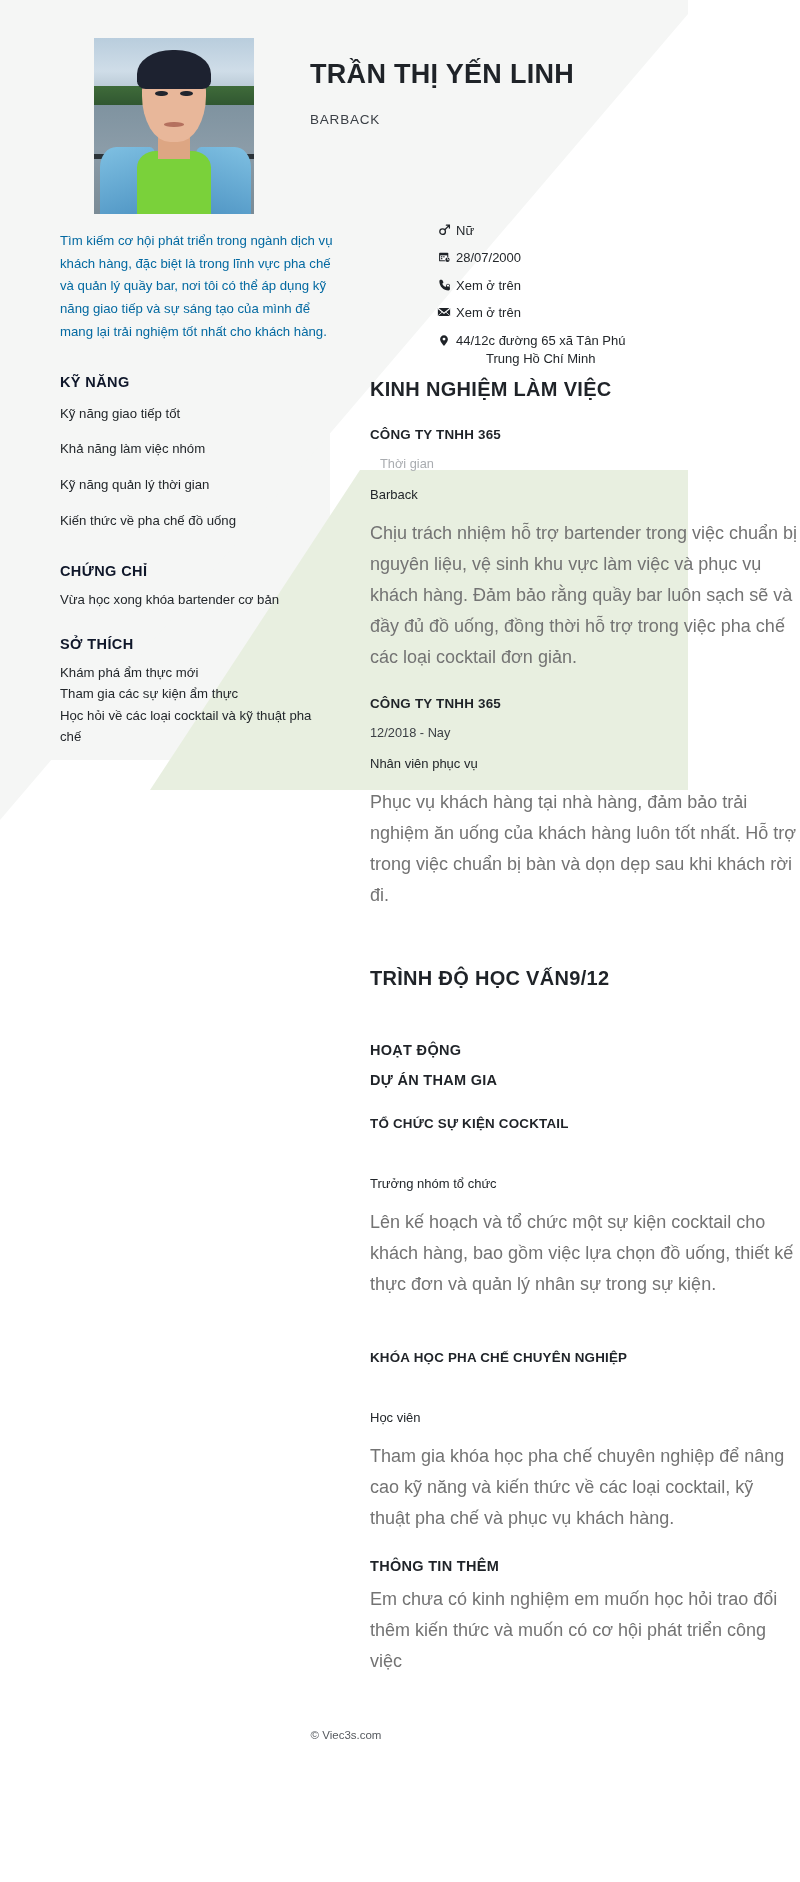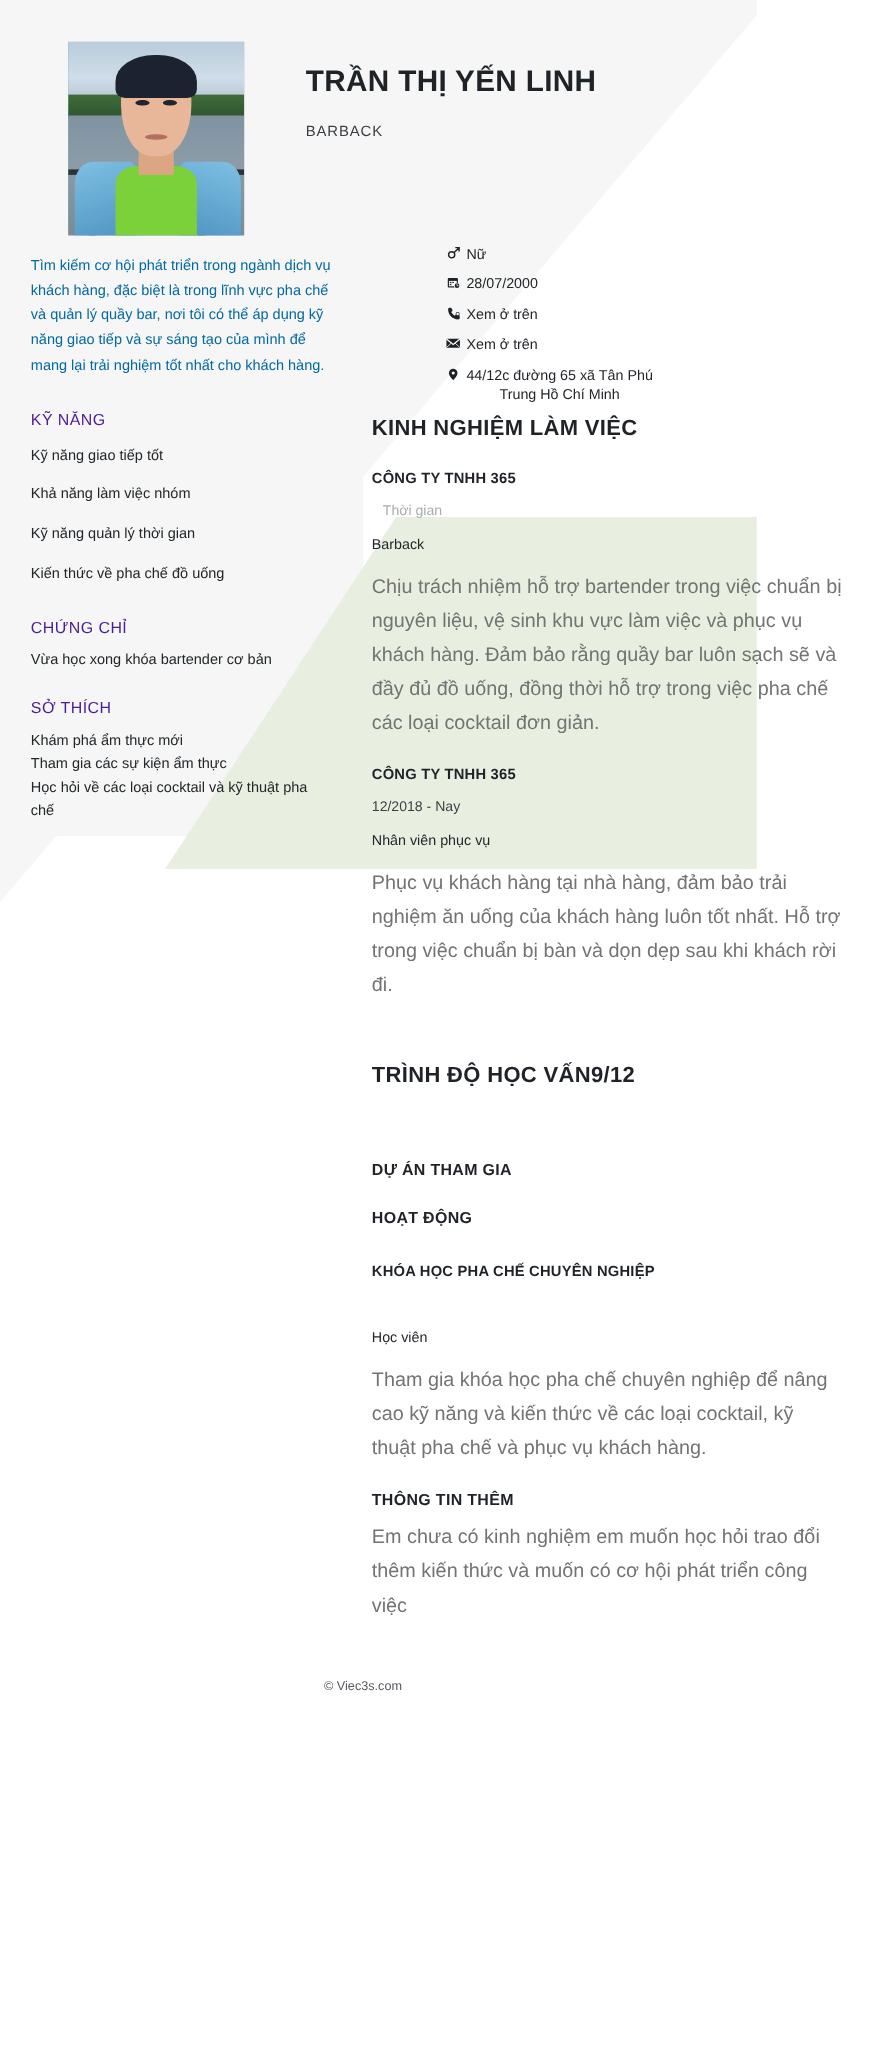--- a/index.html
+++ b/index.html
@@ -8,21 +8,21 @@
     width: 800px;
     min-height: 1882px;
     background: #ffffff;
     font-family: "Liberation Sans", sans-serif;
     color: #202124;
     position: relative;
     overflow: hidden;
   }
 
   
-  #cv-root { position: relative; width: 688px; min-height: 1882px; background:#fff; }
+  #cv-root { position: relative; width: 688px; min-height: 1882px; background:#fff;padding-left:32px; }
 
   .bg-layer { position:absolute; inset:0; overflow:hidden; pointer-events:none; z-index:0; }
 
   
   .wedge-grey {
     position:absolute;
     left:0; top:0;
     width: 800px; height: 820px;
     background:#f5f6f5;
     clip-path: polygon(0 0, 700px 0, 0 820px);
@@ -90,22 +90,22 @@
   .job-title { font-size: 13.5px; color:#3a3f45; letter-spacing:.8px; margin:0; }
 
   
   .body-grid { position:relative; z-index:2; display:flex; align-items:flex-start; }
   .col-left  { width: 330px; flex:0 0 330px; padding: 16px 28px 0 28px; }
   .col-right { width: 470px; flex:0 0 470px; padding: 0 34px 0 8px; }
 
   .summary { font-size:13.2px; line-height:1.72; color:#0369a1; margin:0 0 30px 0; }
 
   .sec-title {
-    font-size:14.5px; font-weight:400; letter-spacing:.4px;
-    color:#4c1d95; margin: 0 0 14px 0;
+    font-size:14.5px; font-weight:700; letter-spacing:.4px;
+    color:#0f172a; margin: 0 0 14px 0;
   }
   .sec-title.tight { margin-bottom: 10px; }
   .left-item { font-size:13.2px; color:#23272b; line-height:1.5; margin: 0 0 16px 0; }
   .left-block { font-size:13.2px; color:#23272b; line-height:1.62; margin:0 0 26px 0; }
   .left-gap { height: 16px; }
 
   
   .contacts { margin: 8px 0 8px 0; padding-left: 62px; text-align: center; }
   .contact-row { display:flex; align-items:flex-start; margin-bottom: 9px; font-size:13px; color:#23272b; }
   .c-ico { width: 24px; flex:0 0 24px; display:flex; justify-content:center; padding-top:1px; }
@@ -282,23 +282,29 @@
         <p class="entry-desc">Phục vụ khách hàng tại nhà hàng, đảm bảo trải nghiệm ăn uống của khách hàng luôn tốt nhất. Hỗ trợ trong việc chuẩn bị bàn và dọn dẹp sau khi khách rời đi.</p>
       </div>
 
       <div class="blank-gap"></div>
 
       <h2 class="r-sec-title">TRÌNH ĐỘ HỌC VẤN9/12</h2>
 
 
       <div class="blank-gap"></div>
 
+      <h2 class="r-sec-title sub">HOẠT ĐỘNG</h2>
       <h2 class="r-sec-title sub2">DỰ ÁN THAM GIA</h2>
-      <h2 class="r-sec-title sub">HOẠT ĐỘNG</h2>
-
+
+      <div class="entry">
+        <p class="entry-org">TỔ CHỨC SỰ KIỆN COCKTAIL</p>
+        <p class="entry-date">&nbsp;</p>
+        <p class="entry-role">Trưởng nhóm tổ chức</p>
+        <p class="entry-desc">Lên kế hoạch và tổ chức một sự kiện cocktail cho khách hàng, bao gồm việc lựa chọn đồ uống, thiết kế thực đơn và quản lý nhân sự trong sự kiện.</p>
+      </div>
 
       <div class="blank-gap"></div>
 
       <div class="entry">
         <p class="entry-org">KHÓA HỌC PHA CHẾ CHUYÊN NGHIỆP</p>
         <p class="entry-date">&nbsp;</p>
         <p class="entry-role">Học viên</p>
         <p class="entry-desc">Tham gia khóa học pha chế chuyên nghiệp để nâng cao kỹ năng và kiến thức về các loại cocktail, kỹ thuật pha chế và phục vụ khách hàng.</p>
       </div>
 

